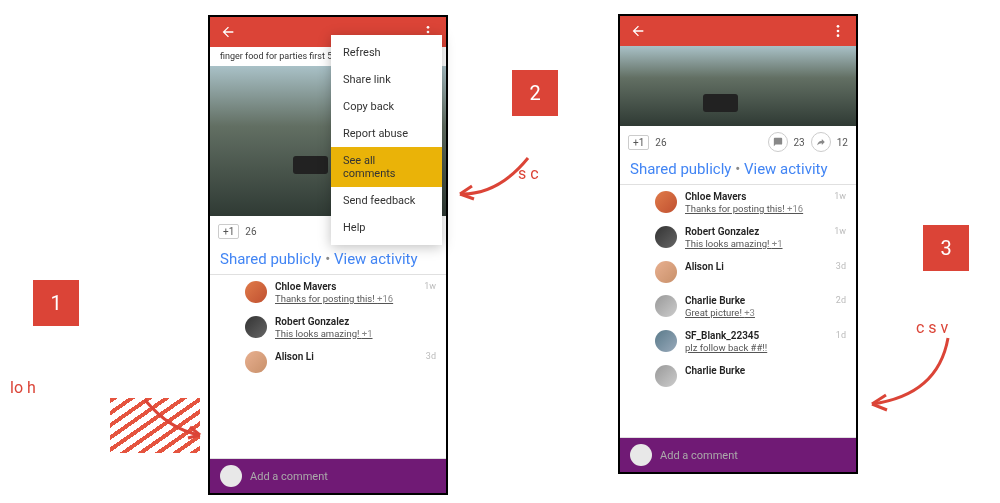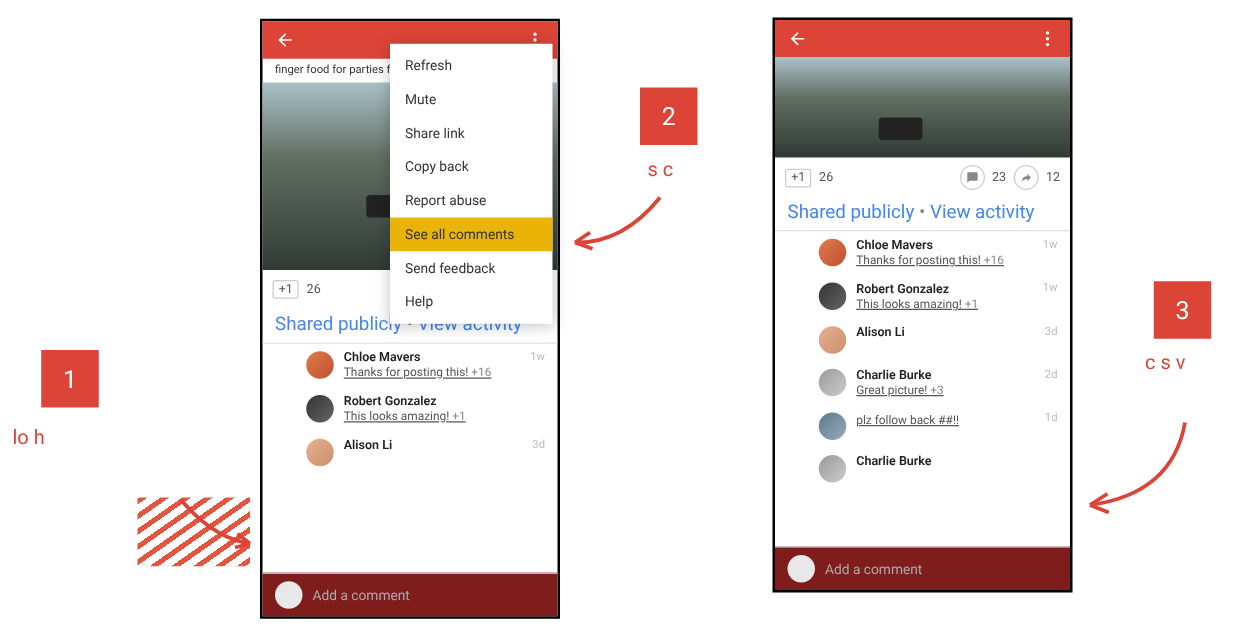--- a/index.html
+++ b/index.html
@@ -24,33 +24,33 @@
   .avatar.a1 { background: linear-gradient(135deg,#e07b4a,#c05030); }
   .avatar.a2 { background: linear-gradient(135deg,#333,#666); }
   .avatar.a3 { background: linear-gradient(135deg,#e8b090,#c8906a); }
   .avatar.a4 { background: linear-gradient(135deg,#999,#ccc); }
   .avatar.a5 { background: linear-gradient(135deg,#5a7a8a,#9ab); }
   .comment-body { flex:1; }
   .comment-name { font-weight:600; color:#222; font-size:10px; }
   .comment-text { color:#555; font-size:9.5px; margin-top:1px;text-decoration:underline; }
   .plus-n { color:#888; }
   .comment-time { position:absolute; right:10px; top:6px; font-size:9px; color:#bbb; }
-  .add-comment { border-top:1px solid #e0e0e0; display:flex; align-items:center; padding:6px 10px; font-size:11px; color:#aaa; position:absolute; bottom:0; left:0; right:0; background:#7f1d1d; }
+  .add-comment { border-top:1px solid #e0e0e0; display:flex; align-items:center; padding:6px 10px; font-size:11px; color:#aaa; position:absolute; bottom:0; left:0; right:0; background:#701a75; }
   .add-comment .avatar { background:#e8e8e8; }
   .comments-scroll { overflow:hidden; }
   
-  .menu { position:absolute; right:4px; top:18px; background:#fff; box-shadow:0 2px 12px rgba(0,0,0,.25); width:130px; padding:4px 0; z-index:5; }
+  .menu { position:absolute; right:4px; top:18px; background:#fff; box-shadow:0 2px 12px rgba(0,0,0,.25); width:111px; padding:4px 0; z-index:5; }
   .menu-item { font-size:11px; padding:7px 12px; color:#333; cursor:pointer; }
   .menu-item.highlight { background:#eab308; }
   
   .callout { position:absolute; background:#db4437; color:#fff; width:46px; height:46px; display:flex; align-items:center; justify-content:center; font-size:20px; font-weight:400; }
   .callout.c1 { left:33px; top:280px; }
   .callout.c2 { left:512px; top:70px; }
   .callout.c3 { left:923px; top:225px; }
-  .callout-text { position:absolute; color:#db4437; font-size:16px; line-height:1.2; }
+  .callout-text { position:absolute; color:#db4437; font-size:16px; line-height:1.2;margin-top:38px; }
   .ct1 { left:10px; top:340px; width:185px; text-align:left; }
   .ct2 { left:518px; top:126px; width:90px; text-align:left; }
   .ct3 { left:916px; top:280px; width:84px; text-align:left; }
   
   .arrow { position:absolute; pointer-events:none; }
   .deco-box { position:absolute; left:110px; top:398px; width:90px; height:55px; overflow:hidden; }
   .deco-box::before { content:""; position:absolute; inset:-20px; background: repeating-linear-gradient(-35deg,#e5543f 0 4px,#fff 4px 10px); }
 </style>
 </head>
 <body>
@@ -151,21 +151,20 @@
         <div class="comment-time">3d</div>
       </div>
     </div>
   <div class="add-comment">
     <div class="avatar"></div>
     <span>Add a comment</span>
   </div>
 
   <div class="menu" id="menu">
       <div class="menu-item">Refresh</div>
-      <div class="menu-item">Mute</div>
       <div class="menu-item">Share link</div>
       <div class="menu-item">Copy back</div>
       <div class="menu-item">Report abuse</div>
       <div class="menu-item highlight">See all comments</div>
       <div class="menu-item">Send feedback</div>
       <div class="menu-item">Help</div>
     </div>
 </div>
 
 <div class="phone phone2">
@@ -234,20 +233,21 @@
         <div class="avatar a4"></div>
         <div class="comment-body">
           <div class="comment-name">Charlie Burke</div>
           <div class="comment-text">Great picture!  <span class="plus-n">+3</span></div>
         </div>
         <div class="comment-time">2d</div>
       </div>
       <div class="comment-row">
         <div class="avatar a5"></div>
         <div class="comment-body">
+          <div class="comment-name">SF_Blank_22345</div>
           <div class="comment-text">plz follow back ##!!</div>
         </div>
         <div class="comment-time">1d</div>
       </div>
       <div class="comment-row">
         <div class="avatar a4"></div>
         <div class="comment-body">
           <div class="comment-name">Charlie Burke</div>
         </div>
       </div>

